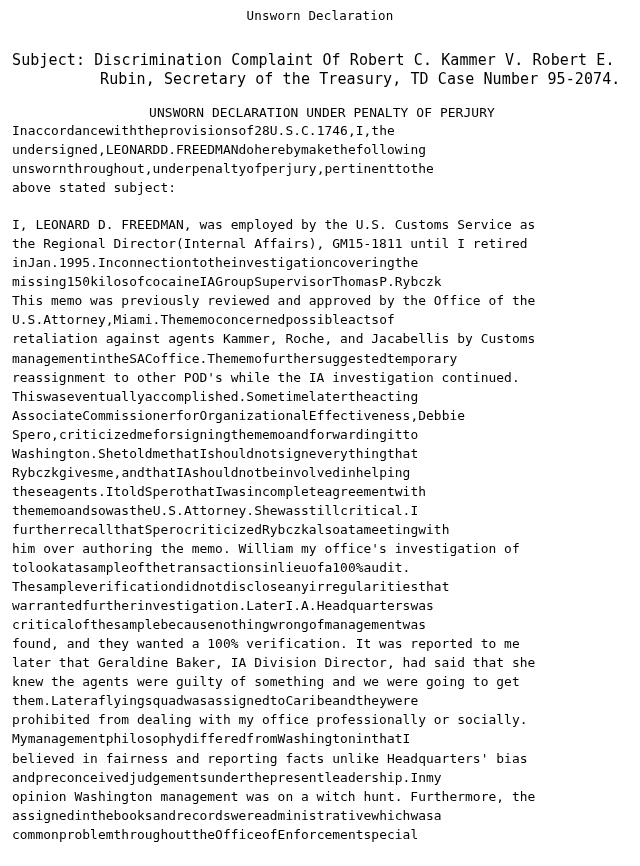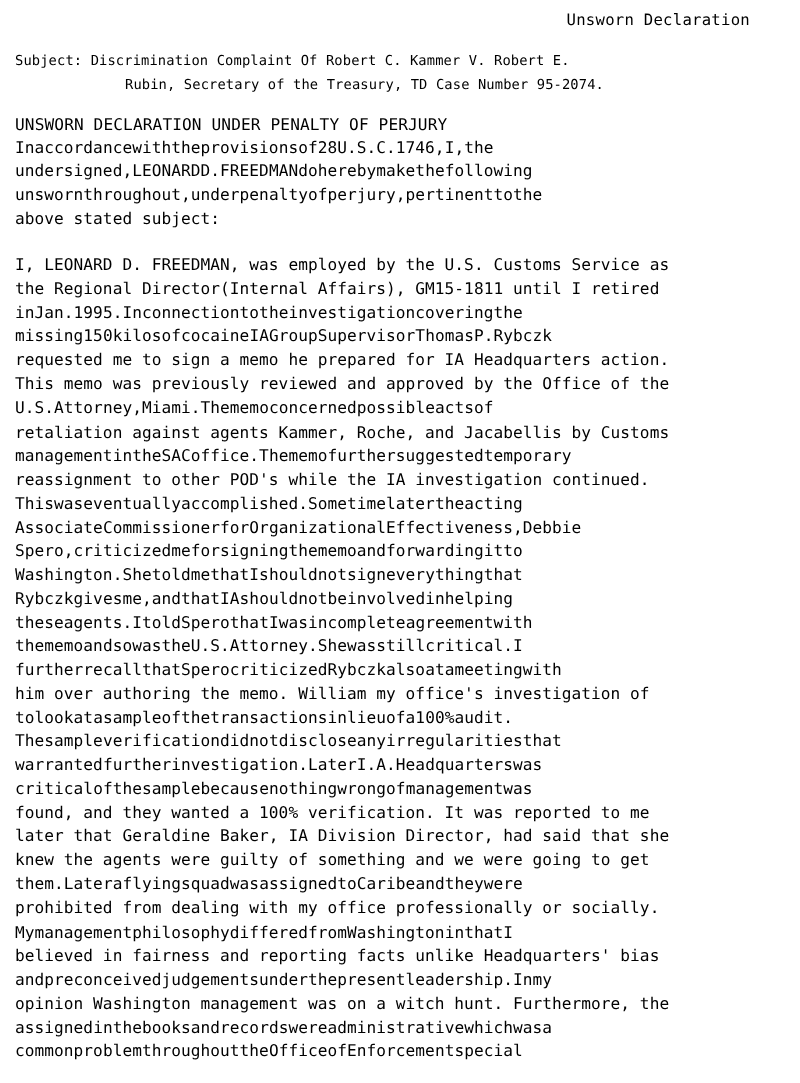--- a/index.html
+++ b/index.html
@@ -15,42 +15,42 @@
     overflow: hidden;
   }
   .page {
     position: relative;
     width: 640px;
     height: 866px;
     box-sizing: border-box;
     padding: 0;
   }
   .doc-title {
-    text-align: right;
+    text-align: center;
     font-size: 12.5px;
     letter-spacing: 0.2px;
     margin: 8px 0 0 0;
     padding: 0 40px;
   }
   .subject-block {
-    margin: 16px 0 0 0;
+    margin: 28px 0 0 0;
     padding: 0 8px 0 12px;
-    font-size: 11px;
+    font-size: 15px;
     line-height: 19px;
     letter-spacing: 0.1px;
   }
   .subject-line {
     display: block;
     white-space: pre;
   }
   .subject-line.indent {
     padding-left: 88px;
   }
   .section-heading {
-    text-align: left;
+    text-align: center;
     font-size: 12.9px;
     margin: 16px 0 0 0;
     padding: 0 8px 0 12px;
     letter-spacing: 0.1px;
   }
   .para {
     font-size: 12.9px;
     line-height: 19.05px;
     letter-spacing: 0.05px;
     text-align: justify;
@@ -96,21 +96,20 @@
       <span class="justify-line"><span>undersigned,</span><span>LEONARD</span><span>D.</span><span>FREEDMAN</span><span>do</span><span>hereby</span><span>make</span><span>the</span><span>following</span></span>
       <span class="justify-line"><span>unsworn</span><span>throughout,</span><span>under</span><span>penalty</span><span>of</span><span>perjury,</span><span>pertinent</span><span>to</span><span>the</span></span>
       <span class="nojustify">above stated subject:</span>
     </div>
 
   <div class="para body" id="body1">
       <span class="nojustify">I, LEONARD D. FREEDMAN, was employed by the U.S. Customs Service as</span>
       <span class="nojustify">the Regional Director(Internal Affairs), GM15-1811 until I retired</span>
       <span class="justify-line"><span>in</span><span>Jan.</span><span>1995.</span><span>In</span><span>connection</span><span>to</span><span>the</span><span>investigation</span><span>covering</span><span>the</span></span>
       <span class="justify-line"><span>missing</span><span>150</span><span>kilos</span><span>of</span><span>cocaine</span><span>IA</span><span>Group</span><span>Supervisor</span><span>Thomas</span><span>P.</span><span>Rybczk</span></span>
-      <span class="nojustify">requested me to sign a memo he prepared for IA Headquarters action.</span>
       <span class="nojustify">This memo was previously reviewed and approved by the Office of the</span>
       <span class="justify-line"><span>U.S.</span><span>Attorney,</span><span>Miami.</span><span>The</span><span>memo</span><span>concerned</span><span>possible</span><span>acts</span><span>of</span></span>
       <span class="nojustify">retaliation against agents Kammer, Roche, and Jacabellis by Customs</span>
       <span class="justify-line"><span>management</span><span>in</span><span>the</span><span>SAC</span><span>office.</span><span>The</span><span>memo</span><span>further</span><span>suggested</span><span>temporary</span></span>
       <span class="nojustify">reassignment to other POD's while the IA investigation continued.</span>
       <span class="justify-line"><span>This</span><span>was</span><span>eventually</span><span>accomplished.</span><span>Some</span><span>time</span><span>later</span><span>the</span><span>acting</span></span>
       <span class="justify-line"><span>Associate</span><span>Commissioner</span><span>for</span><span>Organizational</span><span>Effectiveness,</span><span>Debbie</span></span>
       <span class="justify-line"><span>Spero,</span><span>criticized</span><span>me</span><span>for</span><span>signing</span><span>the</span><span>memo</span><span>and</span><span>forwarding</span><span>it</span><span>to</span></span>
       <span class="justify-line"><span>Washington.</span><span>She</span><span>told</span><span>me</span><span>that</span><span>I</span><span>should</span><span>not</span><span>sign</span><span>everything</span><span>that</span></span>
       <span class="justify-line"><span>Rybczk</span><span>gives</span><span>me,</span><span>and</span><span>that</span><span>IA</span><span>should</span><span>not</span><span>be</span><span>involved</span><span>in</span><span>helping</span></span>

